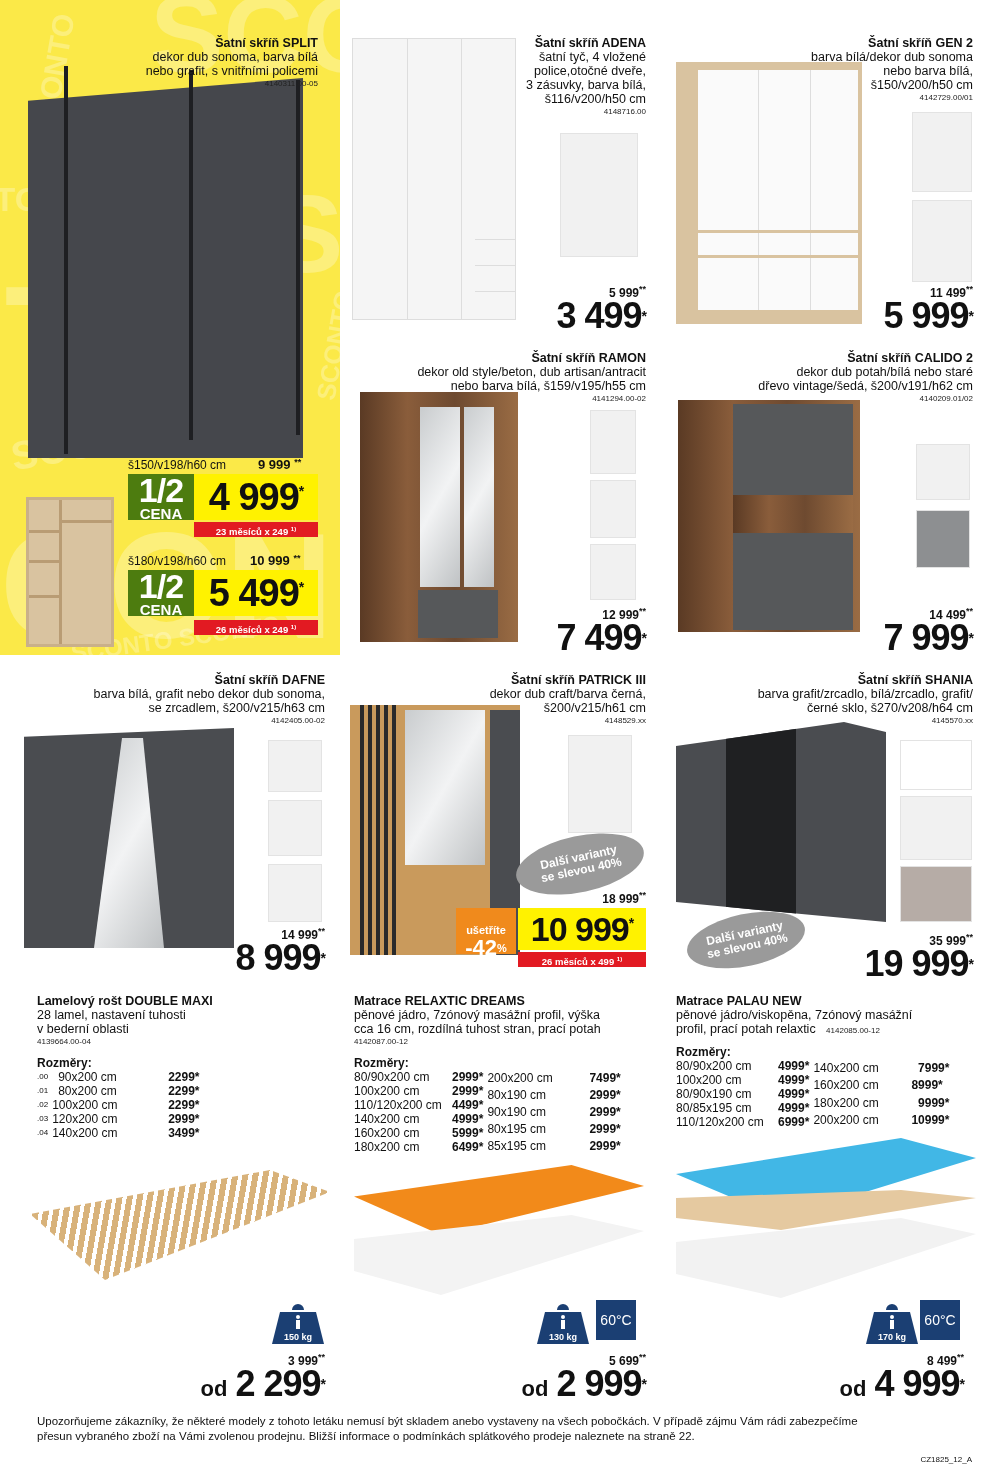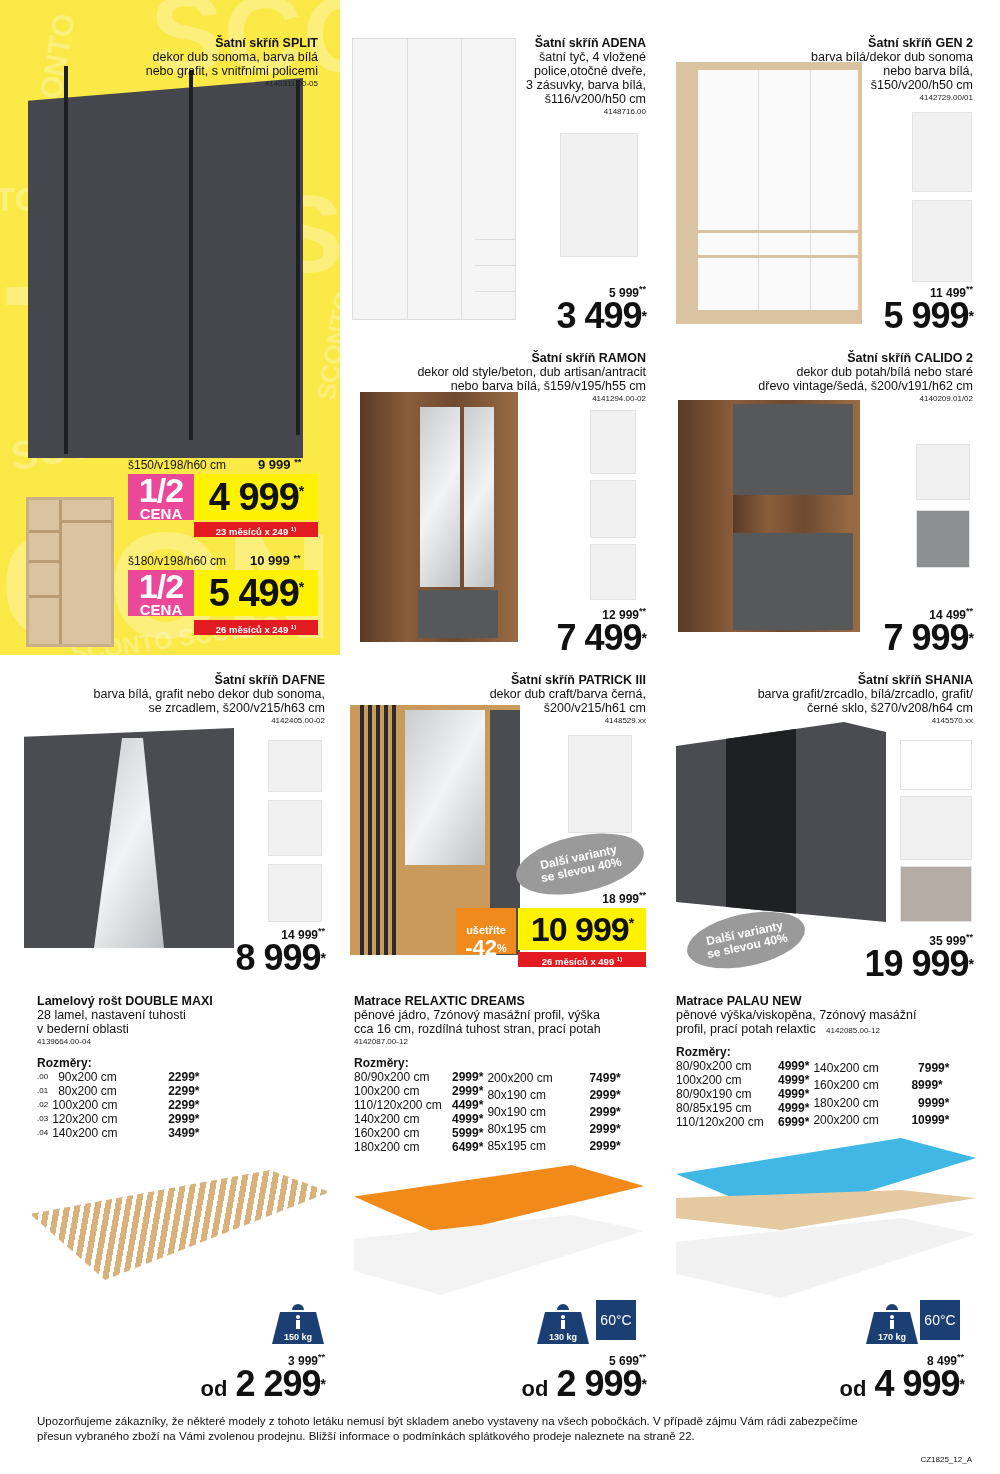--- a/index.html
+++ b/index.html
@@ -14,21 +14,21 @@
   .big { font-weight: bold; font-size: 36px; letter-spacing: -1px; line-height: 36px; text-align: right; }
   .big sup { font-size: 14px; top: 0; }
   .od { font-size: 22px; font-weight: bold; margin-right: 8px; letter-spacing: 0; }
 
   
   #split-panel { left: 0; top: 0; width: 340px; height: 655px; background: #fbe948; overflow: hidden; }
   .watermark { position: absolute; color: rgba(255,255,255,0.28); font-weight: bold; font-family: "Liberation Sans", sans-serif; white-space: nowrap; }
   .wardrobe-dark { position: absolute; background: #45474c; }
   .door-line { position: absolute; background: #1e1f22; }
 
-  .half-badge { position: absolute; background: #ec4899; color: #fff; text-align: center; font-weight: bold; }
+  .half-badge { position: absolute; background: #4d7c0f; color: #fff; text-align: center; font-weight: bold; }
   .half-badge .frac { font-size: 34px; line-height: 32px; display: block; letter-spacing: -1px; }
   .half-badge .cena { font-size: 15px; line-height: 16px; display: block; }
   .price-box { position: absolute; background: #fff200; text-align: center; font-weight: bold; font-size: 38px; letter-spacing: -1px; line-height: 46px; }
   .price-box sup { font-size: 14px; vertical-align: top; position: relative; top: -6px; }
   .installment { position: absolute; background: #e21a22; color: #fff; font-weight: bold; font-size: 9.5px; text-align: center; line-height: 15px; }
   .installment sup { font-size: 6px; }
   .size-line { position: absolute; font-size: 12px; }
   .size-old { position: absolute; font-size: 13px; font-weight: bold; }
   .size-old sup { font-size: 9px; vertical-align: top; }
 
@@ -359,21 +359,21 @@
   <text x="26" y="38" font-size="9" fill="#fff" text-anchor="middle" font-weight="bold" font-family="Liberation Sans, sans-serif">130 kg</text>
   <circle cx="26" cy="15" r="2" fill="#fff"></circle>
     <rect x="24" y="18" width="4" height="9" fill="#fff"></rect>
 </svg>
 <div class="temp-badge" style="left:596px;top:1300px;">60°C</div>
 <div class="abs old" style="right:354px;top:1354px;"><span>5 699</span><sup>**</sup></div>
 <div class="abs big" style="right:354px;top:1366px;"><span class="od">od</span><span>2 999</span><sup>*</sup></div>
 
 <div class="abs" style="left:676px;top:994px;width:310px;">
   <div class="section-title">Matrace PALAU NEW</div>
-  <div class="desc">pěnové výška/viskopěna, 7zónový masážní</div>
+  <div class="desc">pěnové jádro/viskopěna, 7zónový masážní</div>
   <div class="desc"><span>profil, prací potah relaxtic</span> &nbsp; <span class="code">4142085.00-12</span></div>
   <div class="sizes-heading">Rozměry:</div>
   <div style="display:flex;">
     <table class="sizes">
       <tbody>
           <tr>
             <td style="width:96px;">80/90x200 cm</td>
             <td class="p" style="padding-right:4px;">4999*</td>
           </tr>
       <tr>

